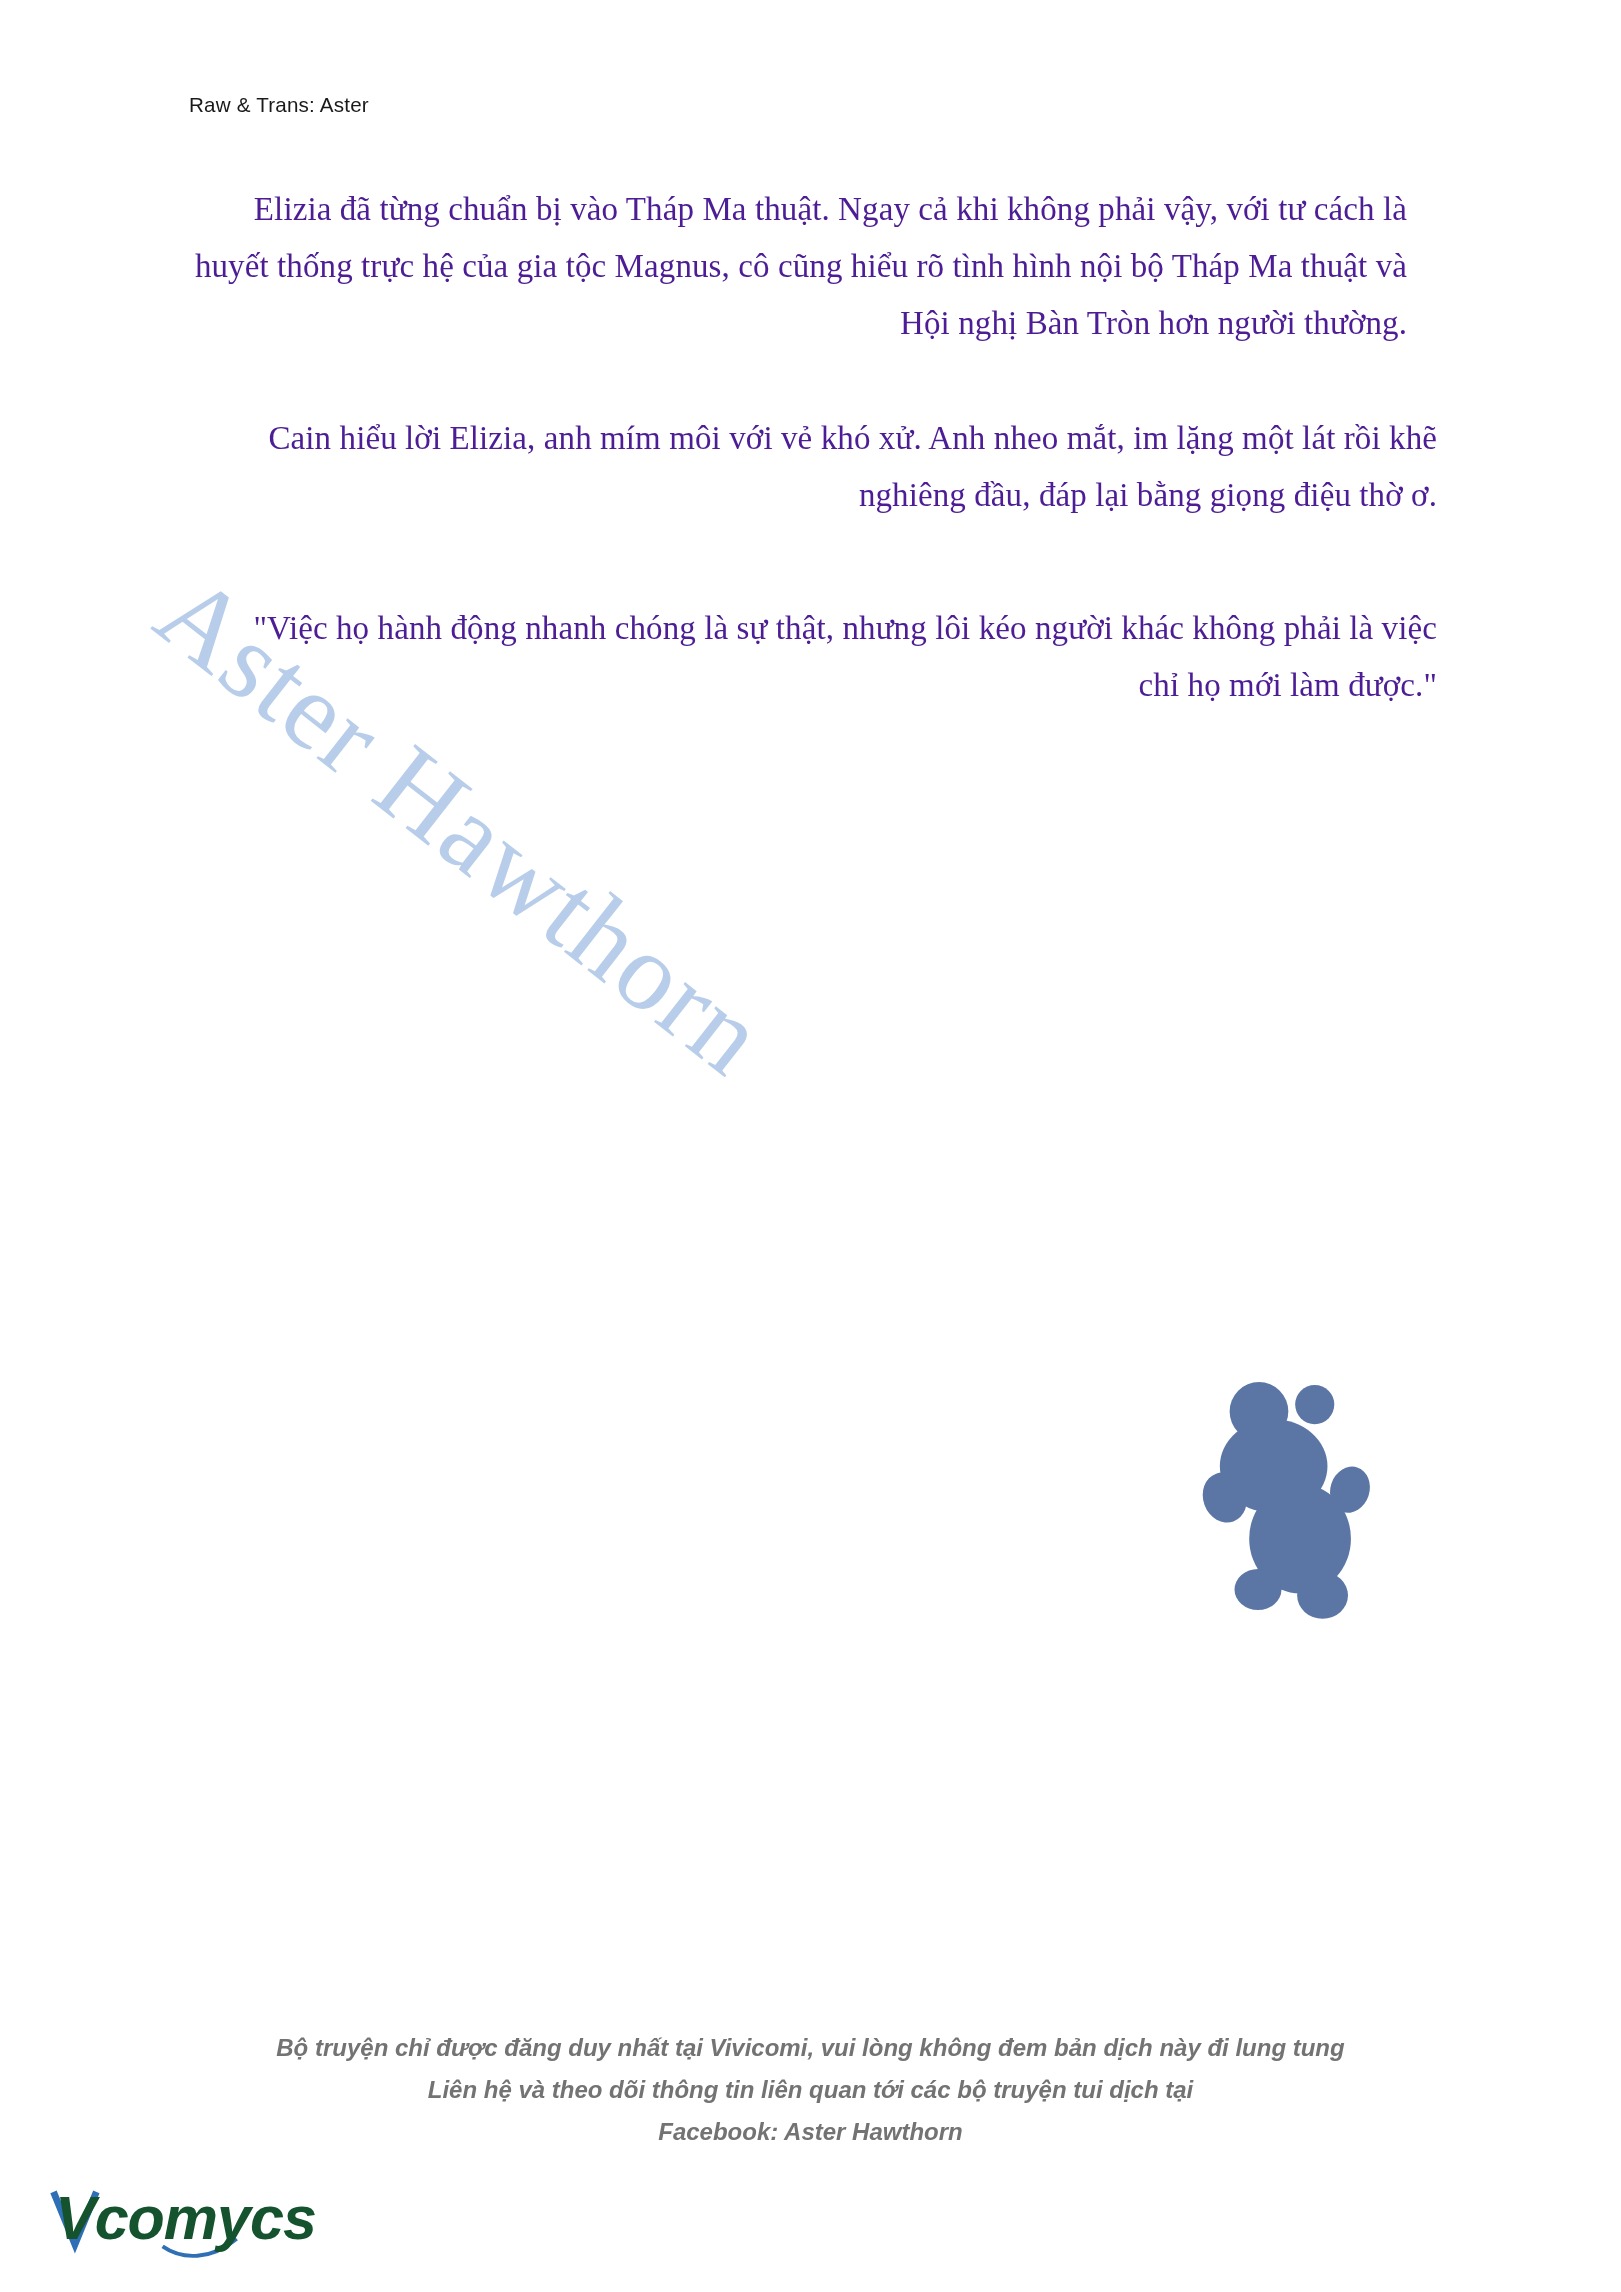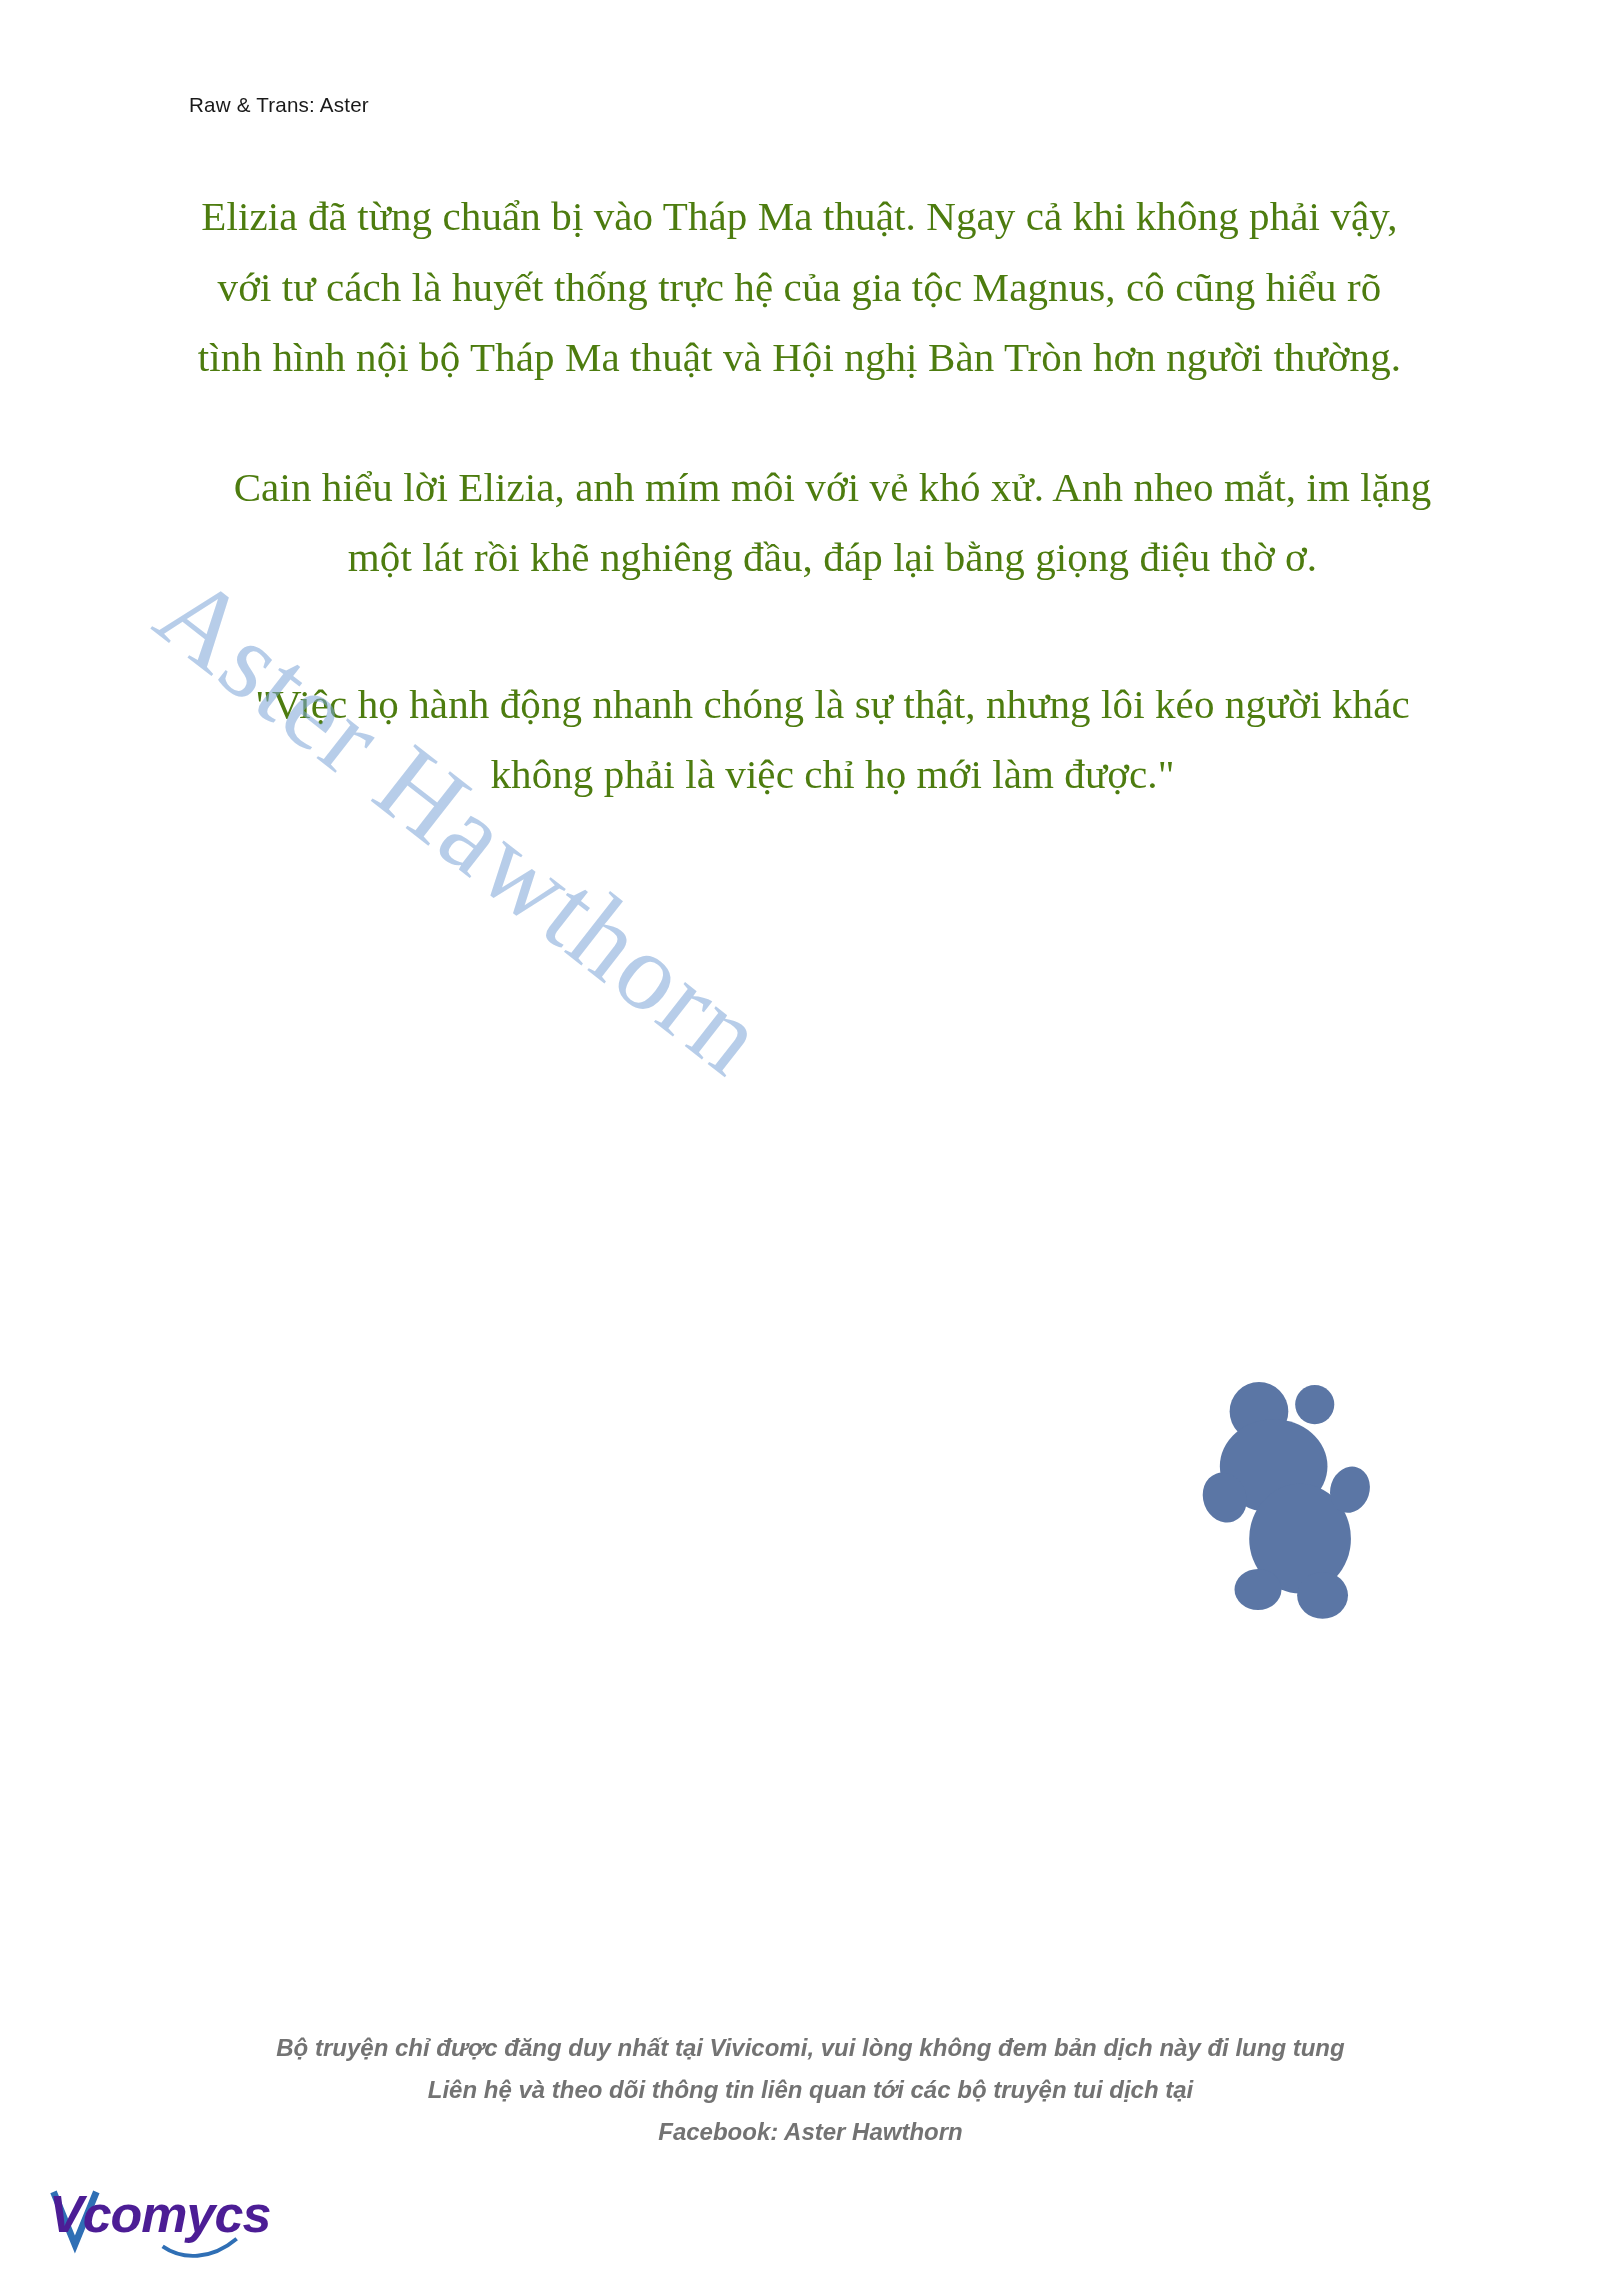--- a/index.html
+++ b/index.html
@@ -37,26 +37,26 @@
 
   
   .content {
     position: absolute;
     top: 181px;
     left: 192px;
     width: 1245px;
   }
   .para {
     font-family: "Liberation Serif", serif;
-    font-size: 41px;
+    font-size: 33px;
     line-height: 1.72;
-    color: #4d7c0f;
+    color: #4c1d95;
     margin: 0 0 59px 0;
     max-width: 1215px;
-    text-align: center;
+    text-align: right;
     letter-spacing: 0.1px;
   }
   .para.gap-lg { margin-bottom: 76px; margin-left: 36px; }
 
   
   .watermark {
     position: absolute;
     left: 211px;
     top: 549px;
     font-family: "Liberation Serif", serif;
@@ -101,28 +101,28 @@
   
   .logo {
     position: absolute;
     left: 45px;
     top: 2188px;
     width: 206px;
     height: 76px;
   }
   .logo-text {
     position: absolute;
-    left: 4px;
+    left: 10px;
     top: 0;
     font-family: "Liberation Sans", sans-serif;
     font-weight: 700;
     font-style: italic;
-    font-size: 52px;
+    font-size: 61px;
     letter-spacing: -1px;
-    color: #4c1d95;
+    color: #14532d;
     line-height: 1;
   }
 </style>
 </head>
 <body>
 
 <div class="page">
 
   <div class="header">Raw &amp; Trans: Aster</div>
 

